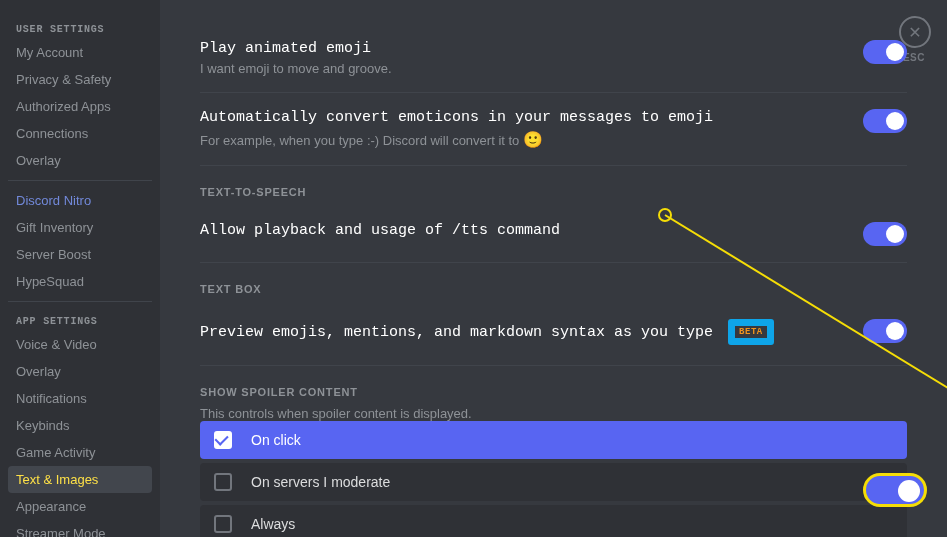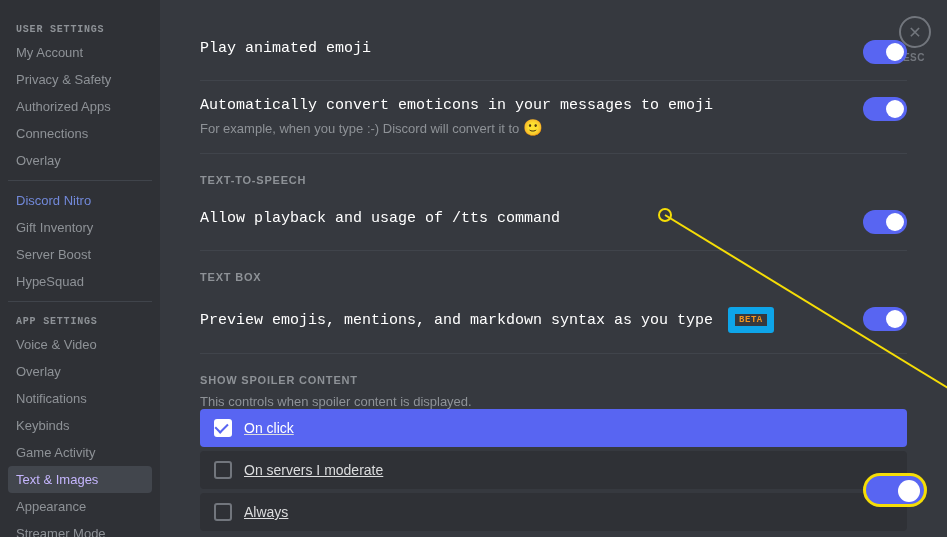--- a/index.html
+++ b/index.html
@@ -34,21 +34,21 @@
       display: block;
       padding: 6px 8px;
       border-radius: 4px;
       color: #8e9297;
       font-size: 13px;
       cursor: pointer;
       text-decoration: none;
     }
     .sidebar-item.active {
       background: #42464d;
-      color: #c4b5fd;
+      color: #fde047;
     }
     .sidebar-item.accent {
       color: #7289da;
     }
     .sidebar-divider {
       border: none;
       border-top: 1px solid #40444b;
       margin: 6px 0;
     }
 
@@ -156,23 +156,22 @@
       font-size: 13px;
       color: #8e9297;
     }
     .spoiler-options { display: flex; flex-direction: column; gap: 4px; }
     .spoiler-option {
       display: flex;
       align-items: center;
       background: #2f3136;
       border-radius: 4px;
       padding: 10px 14px;
-      gap: 12px;
+      gap: 19px;
       cursor: pointer;
-      text-decoration: underline;
     }
     .spoiler-option.selected { background: #5865f2; }
     .checkbox {
       width: 18px;
       height: 18px;
       border-radius: 3px;
       border: 2px solid #72767d;
       background: transparent;
       display: flex;
       align-items: center;
@@ -255,20 +254,21 @@
 </nav>
 
 <main class="main" style="position:relative;">
 
   <button class="close-btn">✕</button>
   <span class="esc-label">ESC</span>
 
   <div class="setting-row">
     <div class="setting-text">
       <div class="setting-title">Play animated emoji</div>
+      <div class="setting-desc">I want emoji to move and groove.</div>
     </div>
     <label class="toggle">
       <div class="toggle-track on">
         <div class="toggle-thumb"></div>
       </div>
     </label>
   </div>
 
   <div class="setting-row">
     <div class="setting-text">

